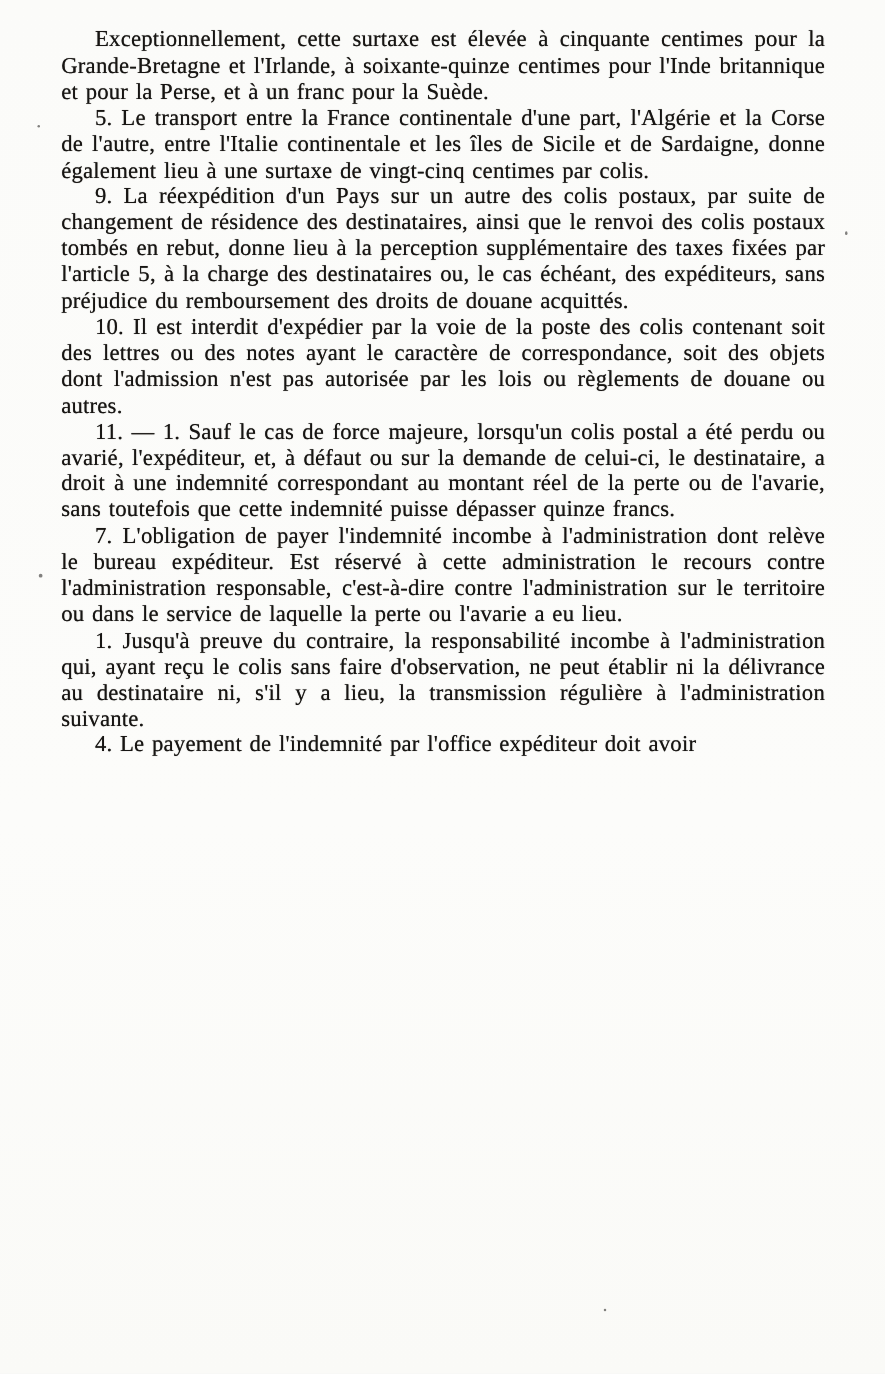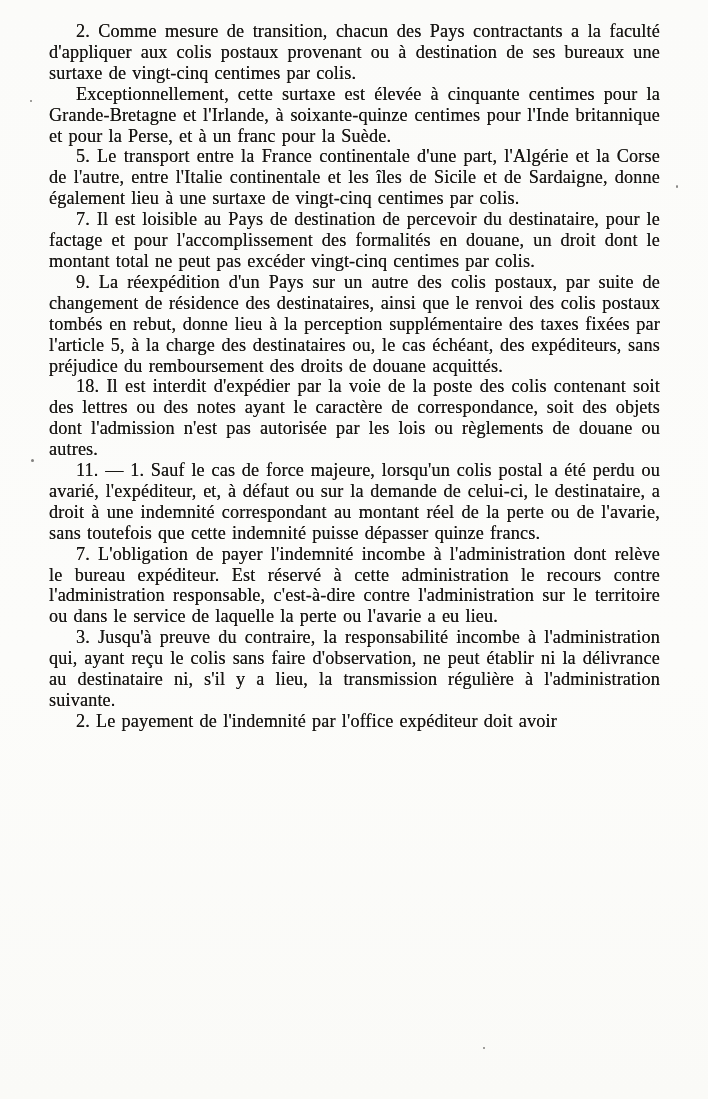--- a/index.html
+++ b/index.html
@@ -49,29 +49,27 @@
   #speck-1 { left: 31px;  top: 459px; width: 3px; height: 3px; }
   #speck-2 { left: 30px;  top: 100px; width: 2px; height: 2px; }
   #speck-3 { left: 676px; top: 185px; width: 2px; height: 3px; }
   #speck-4 { left: 483px; top: 1047px; width: 2px; height: 2px; }
 </style>
 </head>
 <body>
 
 <div class="page">
   <div class="text-block">
-    <p>2. Comme mesure de transition, chacun des Pays contractants a la faculté d'appliquer aux colis postaux provenant ou à destination de ses bureaux une surtaxe de vingt-cinq centimes par colis.</p>
     <p>Exceptionnellement, cette surtaxe est élevée à cinquante centimes pour la Grande-Bretagne et l'Irlande, à soixante-quinze centimes pour l'Inde britannique et pour la Perse, et à un franc pour la Suède.</p>
     <p>5. Le transport entre la France continentale d'une part, l'Algérie et la Corse de l'autre, entre l'Italie continentale et les îles de Sicile et de Sardaigne, donne également lieu à une surtaxe de vingt-cinq centimes par colis.</p>
-    <p>7. Il est loisible au Pays de destination de percevoir du destinataire, pour le factage et pour l'accomplissement des formalités en douane, un droit dont le montant total ne peut pas excéder vingt-cinq centimes par colis.</p>
     <p>9. La réexpédition d'un Pays sur un autre des colis postaux, par suite de changement de résidence des destinataires, ainsi que le renvoi des colis postaux tombés en rebut, donne lieu à la perception supplémentaire des taxes fixées par l'article 5, à la charge des destinataires ou, le cas échéant, des expéditeurs, sans préjudice du remboursement des droits de douane acquittés.</p>
-    <p>18. Il est interdit d'expédier par la voie de la poste des colis contenant soit des lettres ou des notes ayant le caractère de correspondance, soit des objets dont l'admission n'est pas autorisée par les lois ou règlements de douane ou autres.</p>
+    <p>10. Il est interdit d'expédier par la voie de la poste des colis contenant soit des lettres ou des notes ayant le caractère de correspondance, soit des objets dont l'admission n'est pas autorisée par les lois ou règlements de douane ou autres.</p>
     <p>11. — 1. Sauf le cas de force majeure, lorsqu'un colis postal a été perdu ou avarié, l'expéditeur, et, à défaut ou sur la demande de celui-ci, le destinataire, a droit à une indemnité correspondant au montant réel de la perte ou de l'avarie, sans toutefois que cette indemnité puisse dépasser quinze francs.</p>
     <p>7. L'obligation de payer l'indemnité incombe à l'administration dont relève le bureau expéditeur. Est réservé à cette administration le recours contre l'administration responsable, c'est-à-dire contre l'administration sur le territoire ou dans le service de laquelle la perte ou l'avarie a eu lieu.</p>
-    <p>3. Jusqu'à preuve du contraire, la responsabilité incombe à l'administration qui, ayant reçu le colis sans faire d'observation, ne peut établir ni la délivrance au destinataire ni, s'il y a lieu, la transmission régulière à l'administration suivante.</p>
-    <p>2. Le payement de l'indemnité par l'office expéditeur doit avoir</p>
+    <p>1. Jusqu'à preuve du contraire, la responsabilité incombe à l'administration qui, ayant reçu le colis sans faire d'observation, ne peut établir ni la délivrance au destinataire ni, s'il y a lieu, la transmission régulière à l'administration suivante.</p>
+    <p>4. Le payement de l'indemnité par l'office expéditeur doit avoir</p>
   </div>
 
   <span id="speck-1" class="speck"></span>
   <span id="speck-2" class="speck"></span>
   <span id="speck-3" class="speck"></span>
   <span id="speck-4" class="speck"></span>
 </div>
 
 </body></html>

